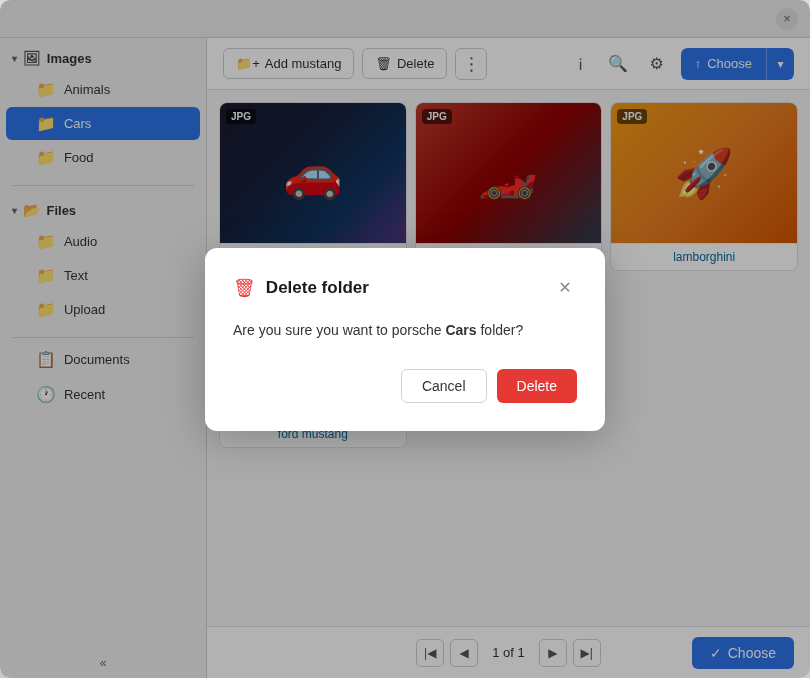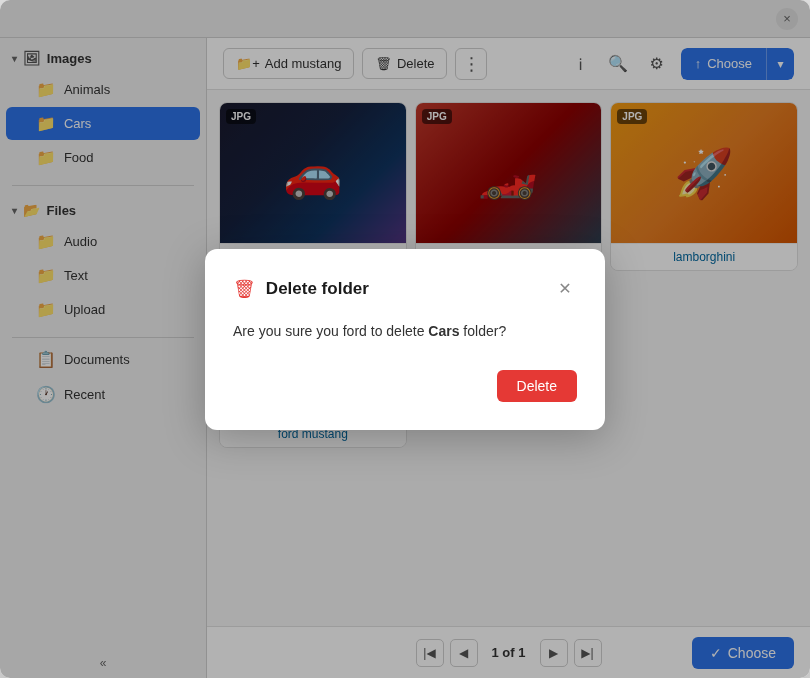--- a/index.html
+++ b/index.html
@@ -308,21 +308,20 @@
       background: white;
       cursor: pointer;
       display: flex; align-items: center; justify-content: center;
       font-size: 12px; color: #555;
     }
     .page-btn:disabled { opacity: 0.4; cursor: default; }
 
     .page-info {
       font-size: 13px; color: #333;
       padding: 0 8px;
-      font-weight: bold;
     }
 
     .btn-choose {
       position: absolute;
       right: 16px;
       display: flex; align-items: center; gap: 6px;
       padding: 8px 18px;
       border-radius: 6px;
       border: none;
       background: #2d73e8;
@@ -584,20 +583,21 @@
   <div class="overlay">
     <div class="modal">
       <div class="modal-header">
         <div class="modal-title-row">
           <span class="modal-delete-icon">🗑</span>
           <span class="modal-title">Delete folder</span>
         </div>
         <button class="modal-close">✕</button>
       </div>
       <div class="modal-body">
-        <span>Are you sure you ford to delete </span><strong>Cars</strong><span> folder?</span>
+        <span>Are you sure you want to porsche </span><strong>Cars</strong><span> folder?</span>
       </div>
       <div class="modal-footer">
+        <button class="btn-cancel">Cancel</button>
         <button class="btn-delete-confirm">Delete</button>
       </div>
     </div>
   </div>
 </div>
 
 </body></html>

